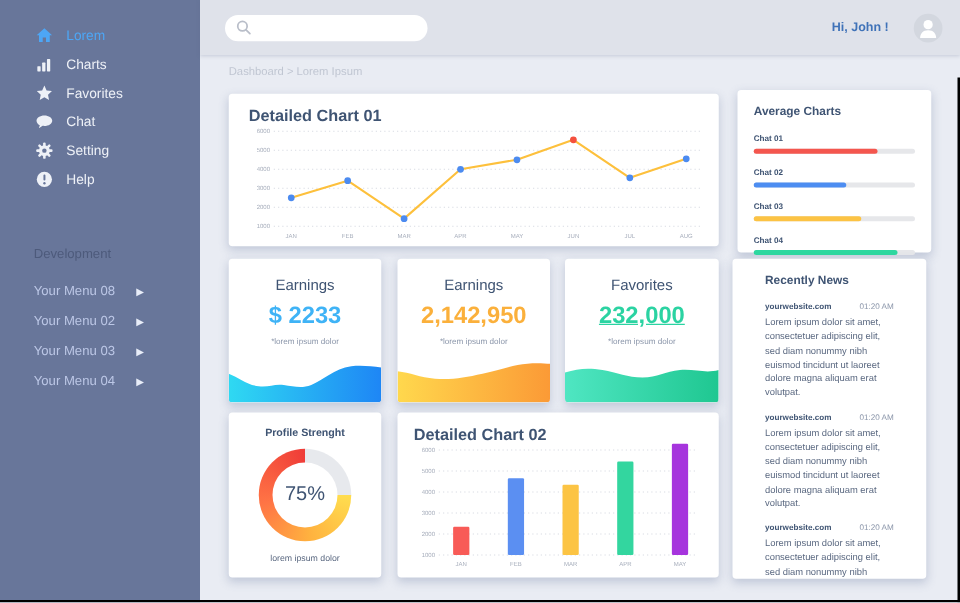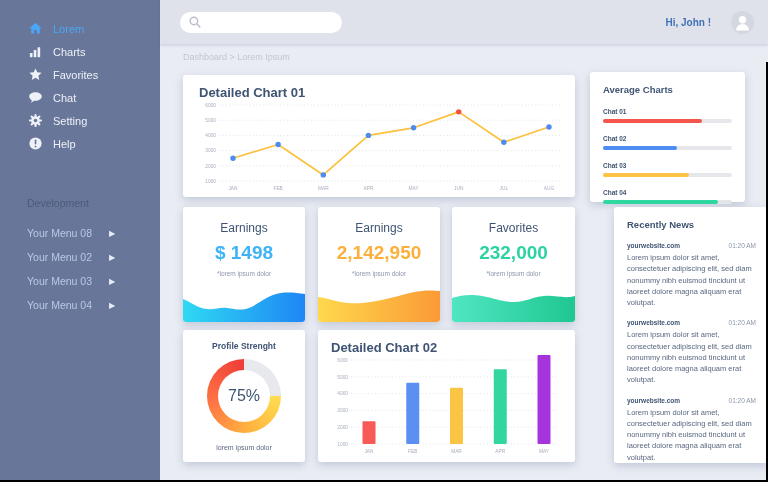--- a/index.html
+++ b/index.html
@@ -36,21 +36,21 @@
   
   .content { position:absolute; left:160px; top:44px; width:608px; height:438px; }
   .breadcrumb { position:absolute; left:23px; top:8px; font-size:9px; color:#c0c6d2; }
   .card { position:absolute; background:#fff; border-radius:3px; box-shadow:0 3px 8px rgba(100,115,155,.30); }
 
   .card-chart1 { left:23px; top:31px; width:392px; height:122px; }
   .card-avg    { left:430px; top:28px; width:155px; height:130px; padding:12px 13px; }
   .card-earn   { left:23px;  top:163px; width:122px; height:115px; }
   .card-down   { left:158px; top:163px; width:122px; height:115px; }
   .card-fav    { left:292px; top:163px; width:123px; height:115px; }
-  .card-news   { left:454px; top:163px; width:155px; height:256px; padding:12px 13px; overflow:hidden; }
+  .card-news   { left:426px; top:163px; width:155px; height:256px; padding:12px 26px; overflow:hidden; }
   .card-prof   { left:23px;  top:286px; width:122px; height:132px; }
   .card-chart2 { left:158px; top:286px; width:257px; height:132px; }
 
   .chart-title { font-size:13px; font-weight:bold; color:#3f5473; }
   .card-chart1 .chart-title { position:absolute; left:16px; top:10px; }
   .card-chart2 .chart-title { position:absolute; left:13px; top:10px; }
   .card-chart1 svg.plot { position:absolute; left:14px; top:24px; }
   .card-chart2 svg.plot { position:absolute; left:11px; top:22px; }
 
   
@@ -258,21 +258,21 @@
       <div class="avg-row">
         <div class="avg-label">Chat 04</div>
         <div class="avg-track">
             <div class="avg-fill" style="width: 89%; background: rgb(46, 216, 160);"></div>
           </div>
       </div>
     </div>
 
     <div class="card card-earn stat">
       <div class="stat-title">Earnings</div>
-      <div class="stat-value" style="color: rgb(63, 179, 246);">$ 1498</div>
+      <div class="stat-value" style="color: rgb(63, 179, 246);">$ 2233</div>
       <div class="stat-sub">*lorem ipsum dolor</div>
       <svg class="wave" width="122" height="36" viewBox="0 0 122 36" preserveAspectRatio="none">
         <defs>
             <linearGradient id="gw-earnings" x1="0" y1="0" x2="1" y2="0">
               <stop offset="0" stop-color="#2fd9f2"></stop>
               <stop offset="1" stop-color="#1e86f5"></stop>
             </linearGradient>
           </defs>
         <path fill="url(#gw-earnings)" d="M0,13 C8,16 14,22 24,23 C32,24 36,21 44,22 C52,23 58,25 66,22 C76,18 84,9 98,7 C106,6 114,7 122,8 L122,36 L0,36 Z"></path>
       </svg>
@@ -286,21 +286,21 @@
             <linearGradient id="gw-downloads" x1="0" y1="0" x2="1" y2="0">
               <stop offset="0" stop-color="#ffd84d"></stop>
               <stop offset="1" stop-color="#fb9a36"></stop>
             </linearGradient>
           </defs>
         <path fill="url(#gw-downloads)" d="M0,11 C10,12 18,16 30,17 C44,18 54,16 68,13 C82,10 92,6 104,5 C112,4 118,5 122,5 L122,36 L0,36 Z"></path>
       </svg>
     </div>
     <div class="card card-fav stat">
       <div class="stat-title">Favorites</div>
-      <div class="stat-value" style="color: rgb(43, 211, 162);">232,000</div>
+      <div class="stat-value" style="color: rgb(43, 211, 162); text-decoration: underline;">232,000</div>
       <div class="stat-sub">*lorem ipsum dolor</div>
       <svg class="wave" width="123" height="36" viewBox="0 0 123 36" preserveAspectRatio="none">
         <defs>
             <linearGradient id="gw-favorites" x1="0" y1="0" x2="1" y2="0">
               <stop offset="0" stop-color="#4fe6c2"></stop>
               <stop offset="1" stop-color="#1fc791"></stop>
             </linearGradient>
           </defs>
         <path fill="url(#gw-favorites)" d="M0,12 C10,9 18,8 30,10 C42,12 50,16 62,16 C74,16 80,11 92,10 C104,9 112,13 123,10 L123,36 L0,36 Z"></path>
       </svg>

